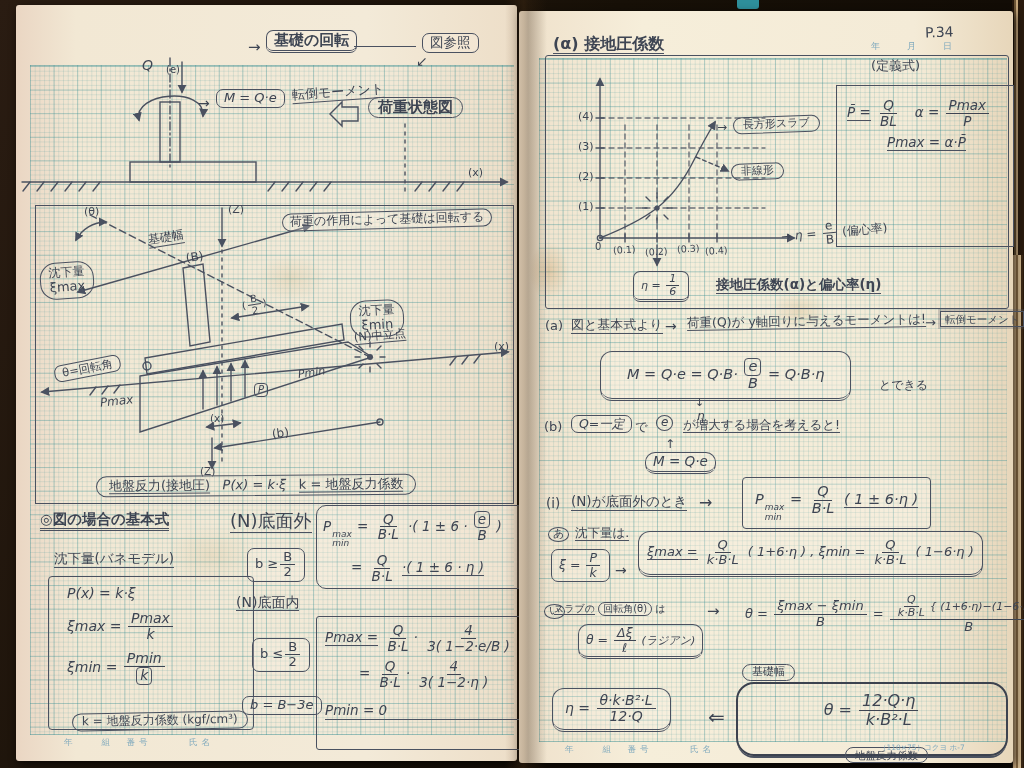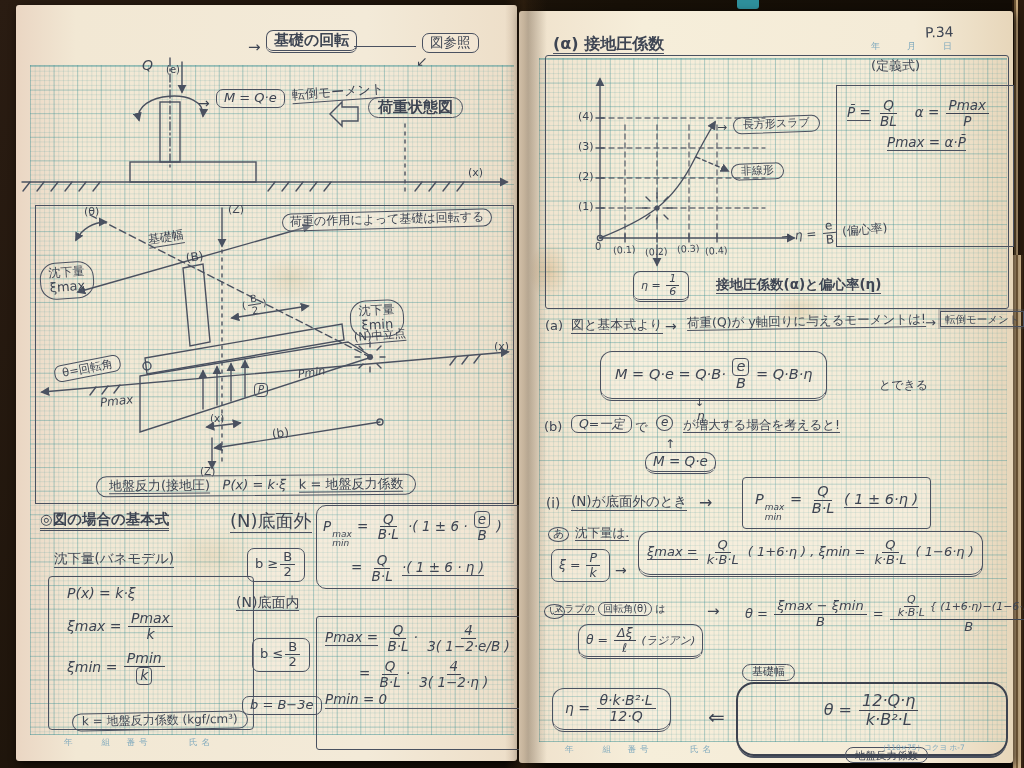--- a/index.html
+++ b/index.html
@@ -249,21 +249,21 @@
         <span>=</span>
         <span class="frac">
             <span class="fn">Q</span>
             <span class="fd">B·L</span>
           </span>·
         <span class="frac">
             <span class="fn">4</span>
             <span class="fd">3( 1−2·η )</span>
           </span>
       </div>
-      <div style="margin-top:3px" class="ul">Pmin = 0</div>
+      <div style="margin-top:14px" class="ul">Pmin = 0</div>
     </div>
     <div class="hw blue" style="left:48px;top:733px;font-size:8.5px;letter-spacing:4px">年　　組　番号　　　氏名</div>
   </div>
 
   <div id="pgR" class="page">
     <div class="grid" style="left:20px;top:47px;width:468px;height:682px"></div>
     <div class="stain" style="left:10px;top:230px;width:40px;height:60px;background:radial-gradient(rgba(180,120,50,.25),transparent 70%)"></div>
     <div class="stain" style="left:250px;top:280px;width:60px;height:40px;background:radial-gradient(rgba(180,130,60,.18),transparent 70%)"></div>
 
     <div class="hw blue" style="left:352px;top:30px;font-size:9px;letter-spacing:9px">年　月　日</div>
@@ -359,21 +359,21 @@
       </div>
       <div class="ul" style="margin-top:6px;margin-left:40px;display:inline-block">Pmax = α·P̄</div>
     </div>
 
     <div class="hw" style="left:26px;top:308px;font-size:13px">(a)</div>
     <div class="hw ul" style="left:52px;top:307px;font-size:13px">図と基本式より</div>
     <div class="hw" style="left:146px;top:307px;font-size:14px">→</div>
     <div class="hw ul" style="left:168px;top:303px;font-size:12.5px;transform:rotate(-1deg)">荷重(Q)が y軸回りに与えるモーメントは!</div>
     <div class="hw" style="left:406px;top:305px;font-size:13px">→</div>
     <div class="hw" style="left:421px;top:300px;font-size:10.5px;border:1.5px solid #4a5160;box-shadow:0 0 0 2px rgba(74,81,96,.25);padding:1px 4px">転倒モーメント</div>
-    <div class="hw bx dul" style="left:81px;top:340px;font-size:14.5px;font-style:italic;padding:6px 14px;border-radius:12px">
+    <div class="hw bx dul" style="left:81px;top:340px;font-size:14.5px;font-style:italic;padding:6px 26px;border-radius:12px">
       <span>M = Q·e = Q·B·</span>
       <span class="frac">
           <span class="fn bxe" style="border-bottom:1px solid #4a5160">e</span>
           <span class="fd">B</span>
         </span>
       <span>= Q·B·η</span>
     </div>
     <div class="hw" style="left:360px;top:368px;font-size:12px">とできる</div>
     <div class="hw" style="left:176px;top:386px;font-size:11px">↓</div>
     <div class="hw" style="left:178px;top:399px;font-size:12px;font-style:italic">η</div>

